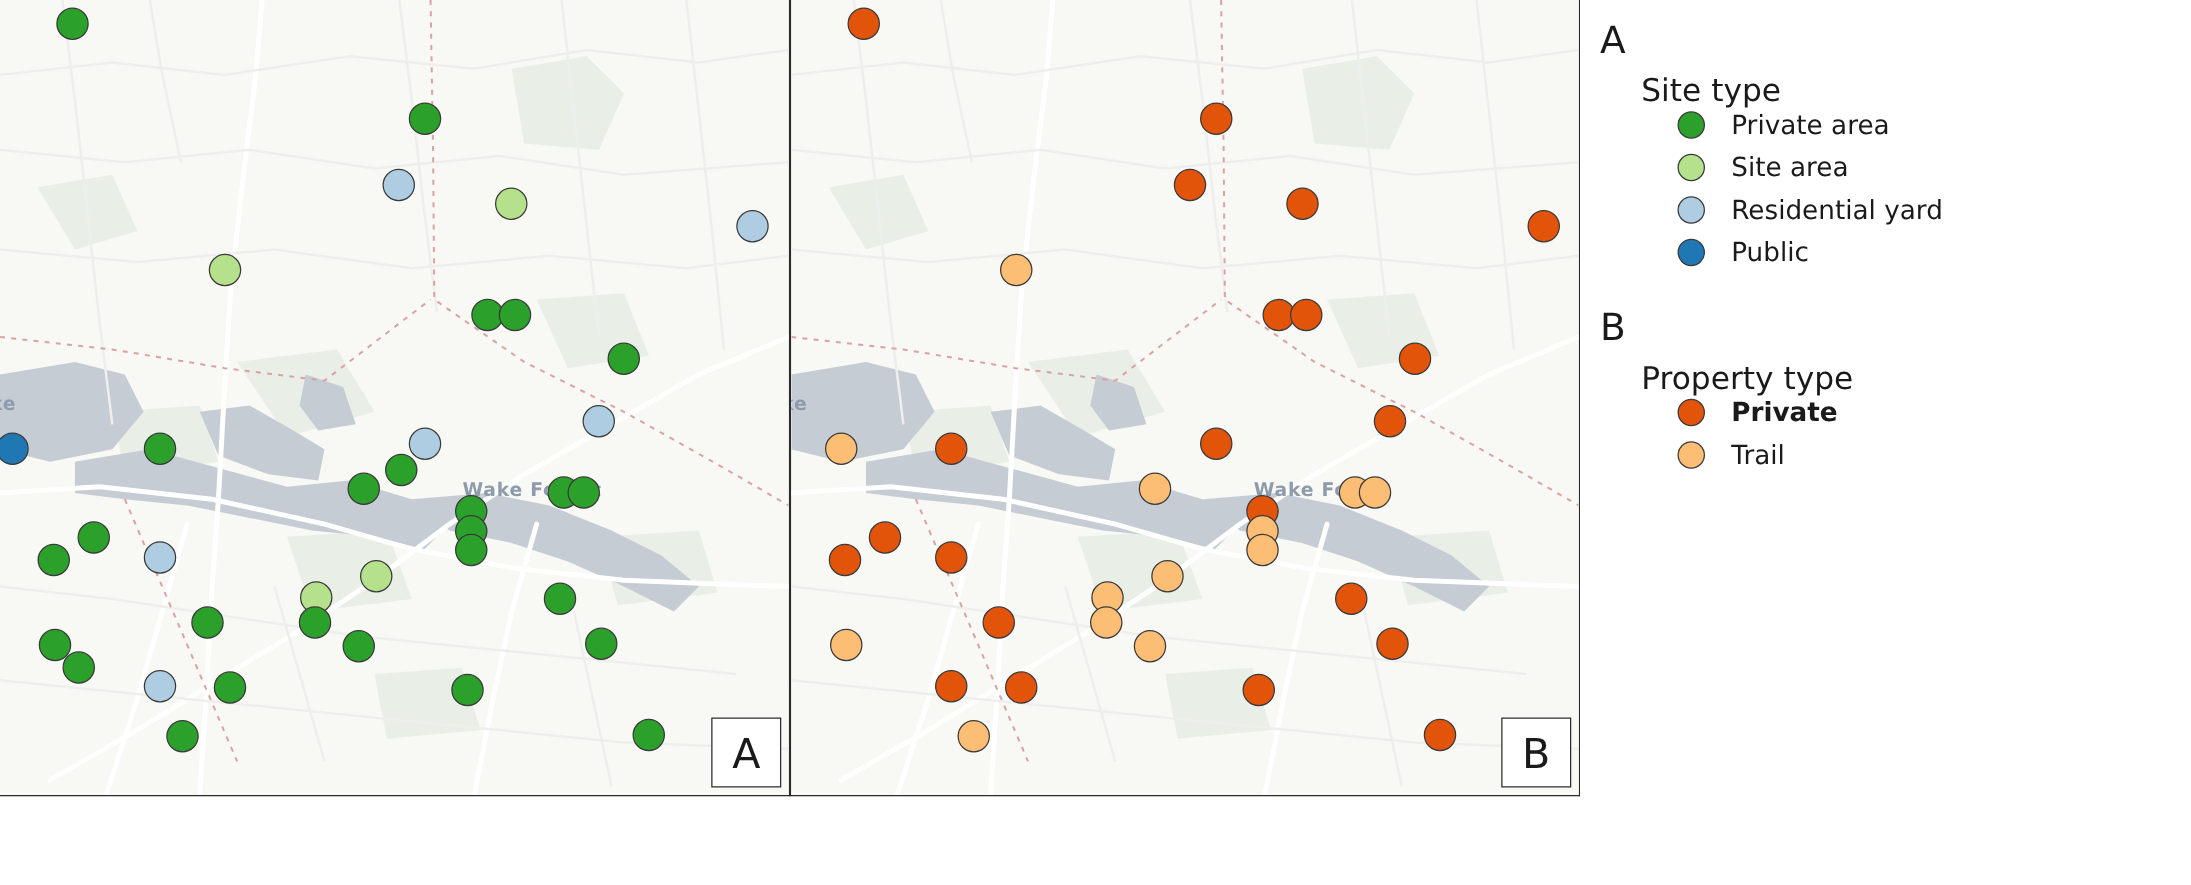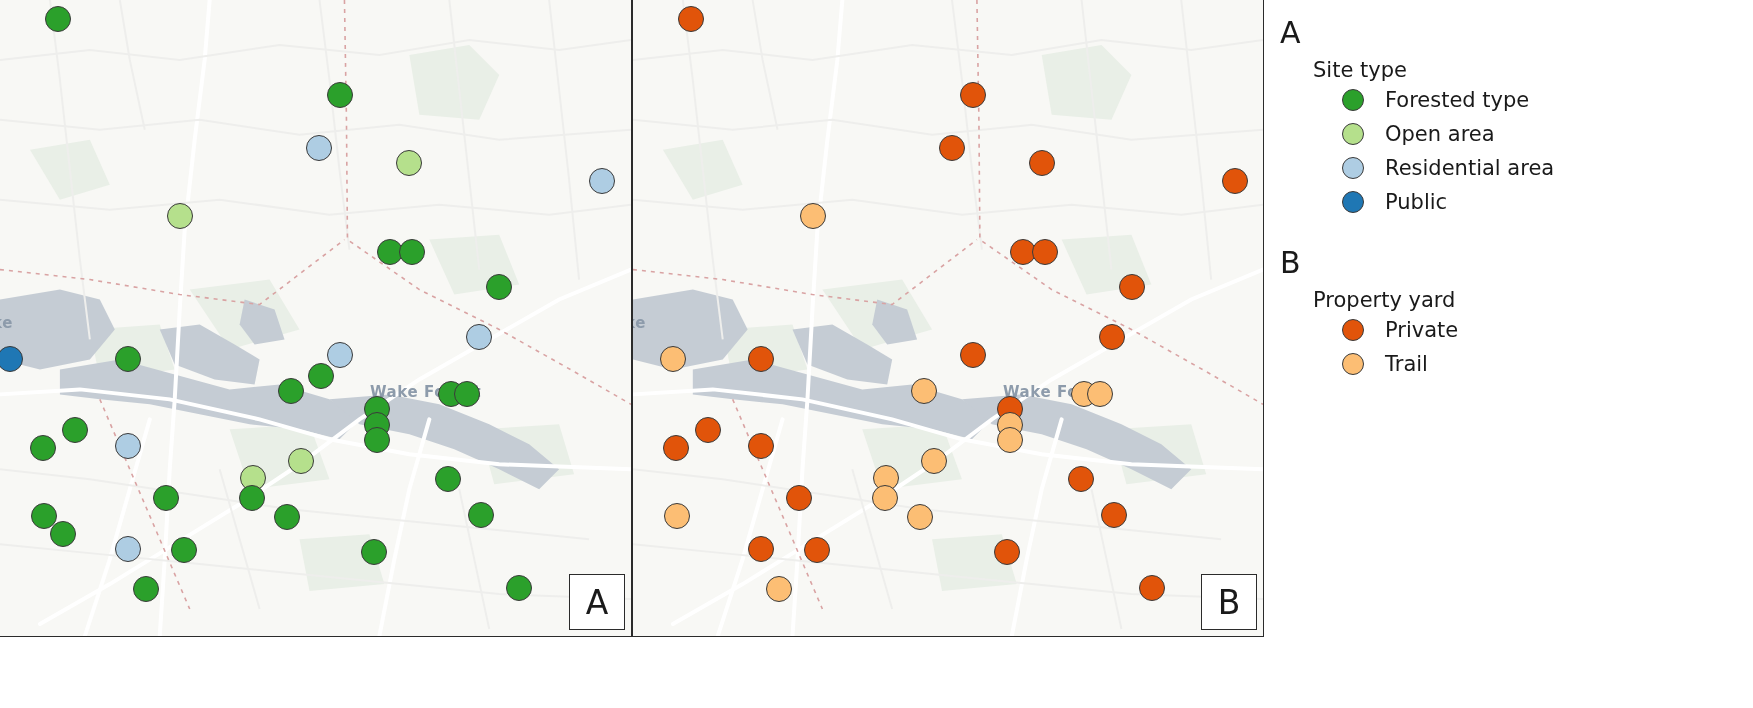--- a/index.html
+++ b/index.html
@@ -89,21 +89,21 @@
   .legend-block { position: absolute; left: 0; width: 485px; }
   .legend-letter {
     position: absolute;
     font-size: 30px;
     color: #1a1a1a;
     font-family: "DejaVu Sans", sans-serif;
     line-height: 1;
   }
   .legend-title {
     position: absolute;
-    font-size: 21px;
+    font-size: 25px;
     color: #1a1a1a;
     font-family: "DejaVu Sans", sans-serif;
     white-space: nowrap;
   }
   .legend-item {
     position: absolute;
     display: flex;
     align-items: center;
     white-space: nowrap;
   }
@@ -325,42 +325,42 @@
   </div>
 
   <div id="legend">
 
     <div class="legend-block" id="legend-block-0" style="top:18px;">
       <div class="legend-letter" style="left:12px; top:0px;">A</div>
       <div class="legend-title" style="left:45px; top:40px;">Site type</div>
       <div class="legend-items" id="legend-items-0">
           <div class="legend-item" style="left: 74px; top: 70px;">
             <span class="legend-swatch" style="background: rgb(43, 160, 43);"></span>
-            <span class="legend-label">Forested type</span>
+            <span class="legend-label">Private area</span>
           </div>
           <div class="legend-item" style="left: 74px; top: 104px;">
             <span class="legend-swatch" style="background: rgb(181, 224, 140);"></span>
-            <span class="legend-label">Open area</span>
+            <span class="legend-label">Site area</span>
           </div>
           <div class="legend-item" style="left: 74px; top: 138px;">
             <span class="legend-swatch" style="background: rgb(174, 205, 227);"></span>
-            <span class="legend-label">Residential area</span>
+            <span class="legend-label">Residential yard</span>
           </div>
           <div class="legend-item" style="left: 74px; top: 172px;">
             <span class="legend-swatch" style="background: rgb(31, 119, 180);"></span>
             <span class="legend-label">Public</span>
           </div>
         </div>
     </div>
 
     <div class="legend-block" id="legend-block-1" style="top:248px;">
       <div class="legend-letter" style="left:12px; top:0px;">B</div>
-      <div class="legend-title" style="left:45px; top:40px;">Property yard</div>
+      <div class="legend-title" style="left:45px; top:40px;">Property type</div>
       <div class="legend-items" id="legend-items-1">
-          <div class="legend-item" style="left: 74px; top: 70px;">
+          <div class="legend-item" style="left: 74px; top: 70px; font-weight: bold;">
             <span class="legend-swatch" style="background: rgb(225, 84, 10);"></span>
             <span class="legend-label">Private</span>
           </div>
           <div class="legend-item" style="left: 74px; top: 104px;">
             <span class="legend-swatch" style="background: rgb(252, 190, 116);"></span>
             <span class="legend-label">Trail</span>
           </div>
         </div>
     </div>
 

